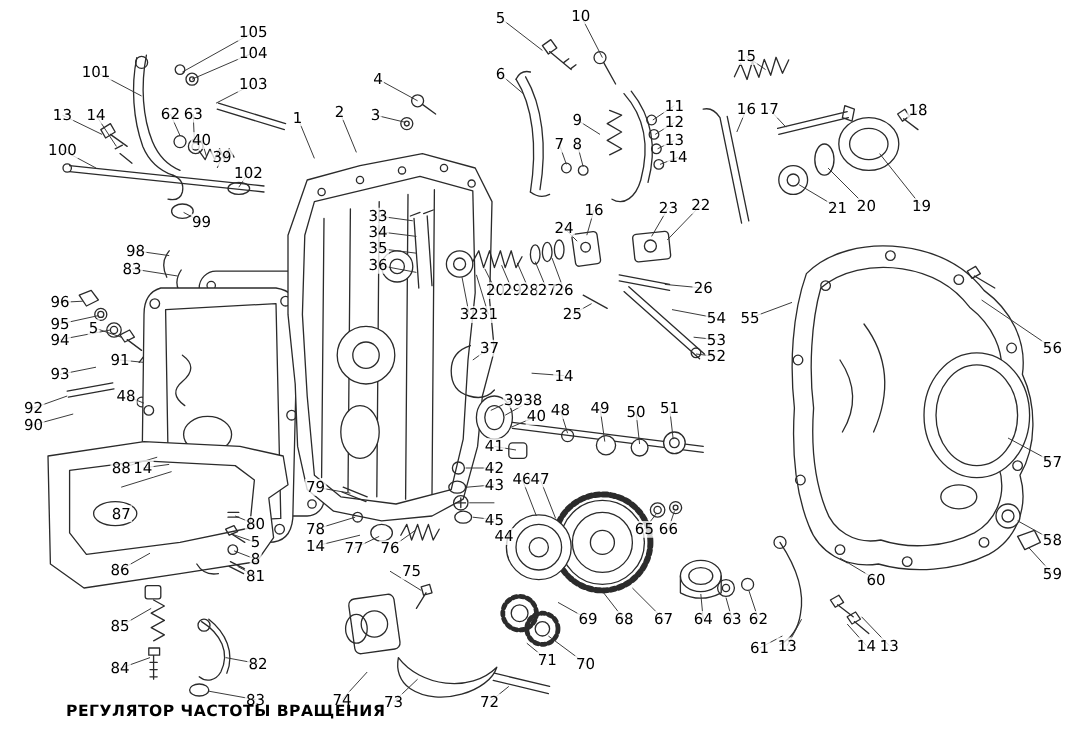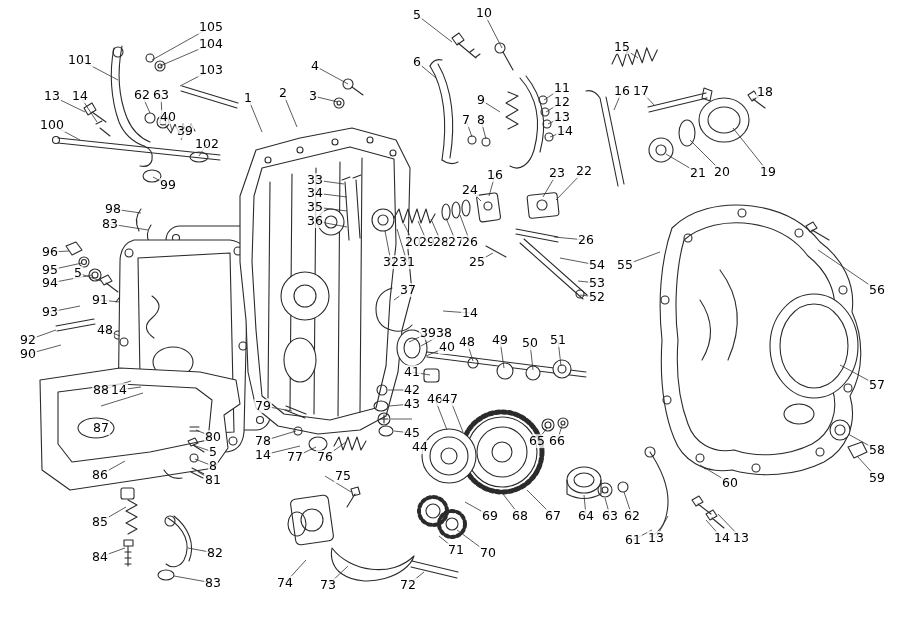--- a/index.html
+++ b/index.html
@@ -507,14 +507,15 @@
       <span class="callout" style="left: 722px; top: 538px;">14</span>
       <span class="callout" style="left: 741px; top: 538px;">13</span>
       <span class="callout" style="left: 730px; top: 483px;">60</span>
       <span class="callout" style="left: 537px; top: 441px;">65</span>
       <span class="callout" style="left: 557px; top: 441px;">66</span>
       <span class="callout" style="left: 877px; top: 385px;">57</span>
       <span class="callout" style="left: 877px; top: 450px;">58</span>
       <span class="callout" style="left: 877px; top: 478px;">59</span>
     </div>
 
+  <div class="title">РЕГУЛЯТОР ЧАСТОТЫ ВРАЩЕНИЯ</div>
 
 </div>
 
 </body></html>

